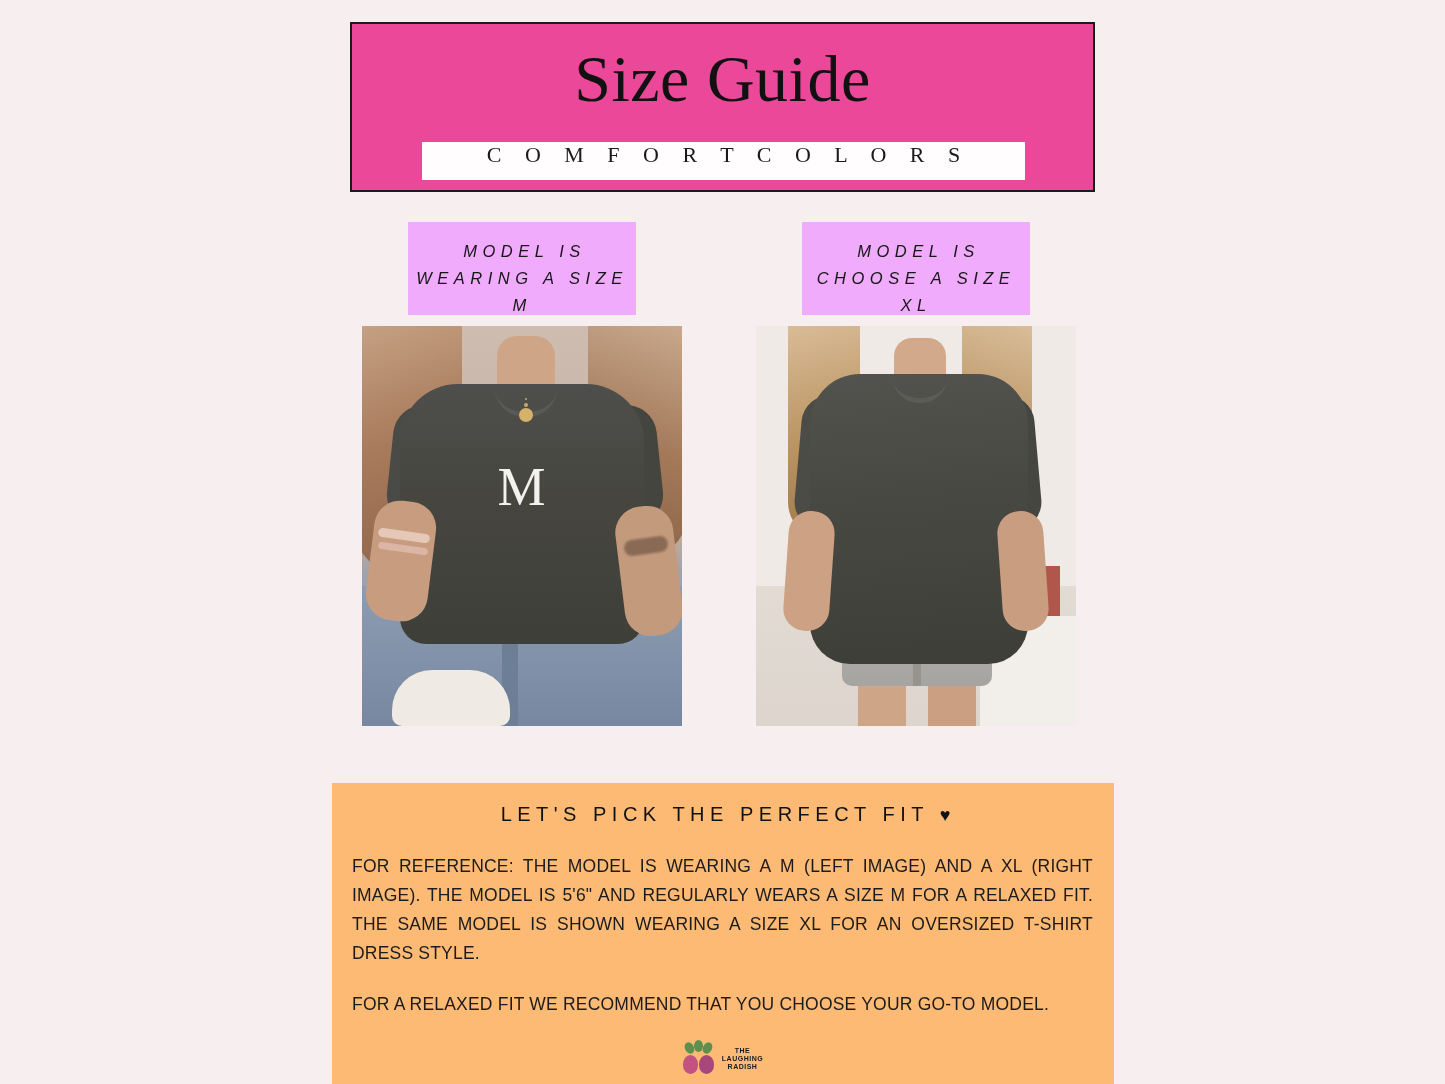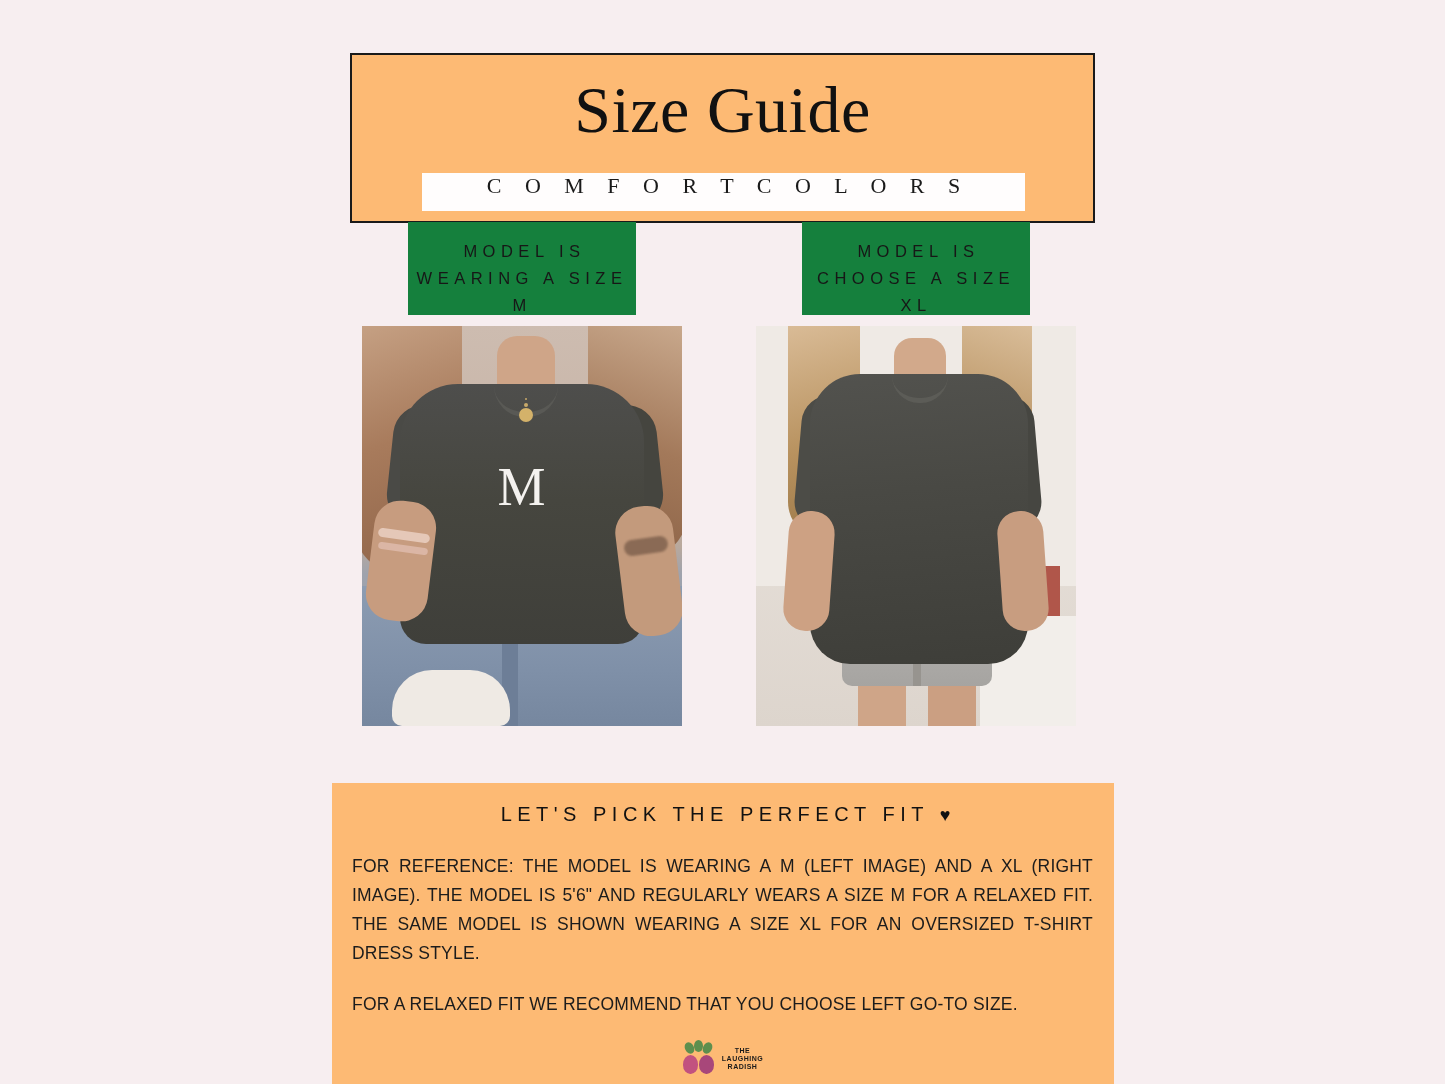--- a/index.html
+++ b/index.html
@@ -20,23 +20,22 @@
   }
 
   
   .header-box {
     position: absolute;
     left: 350px;
     top: 22px;
     width: 745px;
     height: 170px;
     border: 2px solid #1a1a1a;
-    background: #fdba74;
+    background: #ec4899;
     box-sizing: border-box;
-    margin-top: 31px;
   }
   .header-title {
     text-align: center;
     font-family: "Liberation Serif", serif;
     font-size: 66px;
     line-height: 1;
     letter-spacing: 0.5px;
     color: #111;
     margin-top: 22px;
     font-weight: 400;
@@ -68,30 +67,31 @@
     height: 510px;
   }
   .model-col {
     position: absolute;
     top: 0;
   }
   .model-col.left  { left: 362px; }
   .model-col.right { left: 756px; }
 
   .model-caption {
-    background: #15803d;
+    background: #f0abfc;
     text-align: center;
     font-family: "Liberation Sans", sans-serif;
     font-size: 16.5px;
     letter-spacing: 5.5px;
     line-height: 27px;
     color: #171717;
     padding: 16px 0 16px 0;
     box-sizing: border-box;
     text-indent: 5px;
+    font-style: italic;
   }
   .left .model-caption  { width: 228px; margin-left: 46px; height: 93px; }
   .right .model-caption { width: 228px; margin-left: 46px; height: 93px; }
 
   .photo {
     position: relative;
     width: 320px;
     height: 400px;
     margin-top: 11px;
     overflow: hidden;
@@ -390,21 +390,21 @@
 
   </div>
 
   <div class="bottom-panel">
     <div class="fit-title">
       <span>LET'S PICK THE PERFECT FIT</span>
       <span class="heart">♥</span>
     </div>
     <div class="body-copy">
       <p>FOR REFERENCE: THE MODEL IS WEARING A M (LEFT IMAGE) AND A XL (RIGHT IMAGE). THE MODEL IS 5'6" AND REGULARLY WEARS A SIZE M FOR A RELAXED FIT. THE SAME MODEL IS SHOWN WEARING A SIZE XL FOR AN OVERSIZED T-SHIRT DRESS STYLE.</p>
-      <p class="nojust">FOR A RELAXED FIT WE RECOMMEND THAT YOU CHOOSE LEFT GO-TO SIZE.</p>
+      <p class="nojust">FOR A RELAXED FIT WE RECOMMEND THAT YOU CHOOSE YOUR GO-TO MODEL.</p>
     </div>
   </div>
 
   <div class="footer-logo">
     <div class="logo-mark">
       <div class="leaf l1"></div>
       <div class="leaf l2"></div>
       <div class="leaf l3"></div>
       <div class="radish a"></div>
       <div class="radish b"></div>

